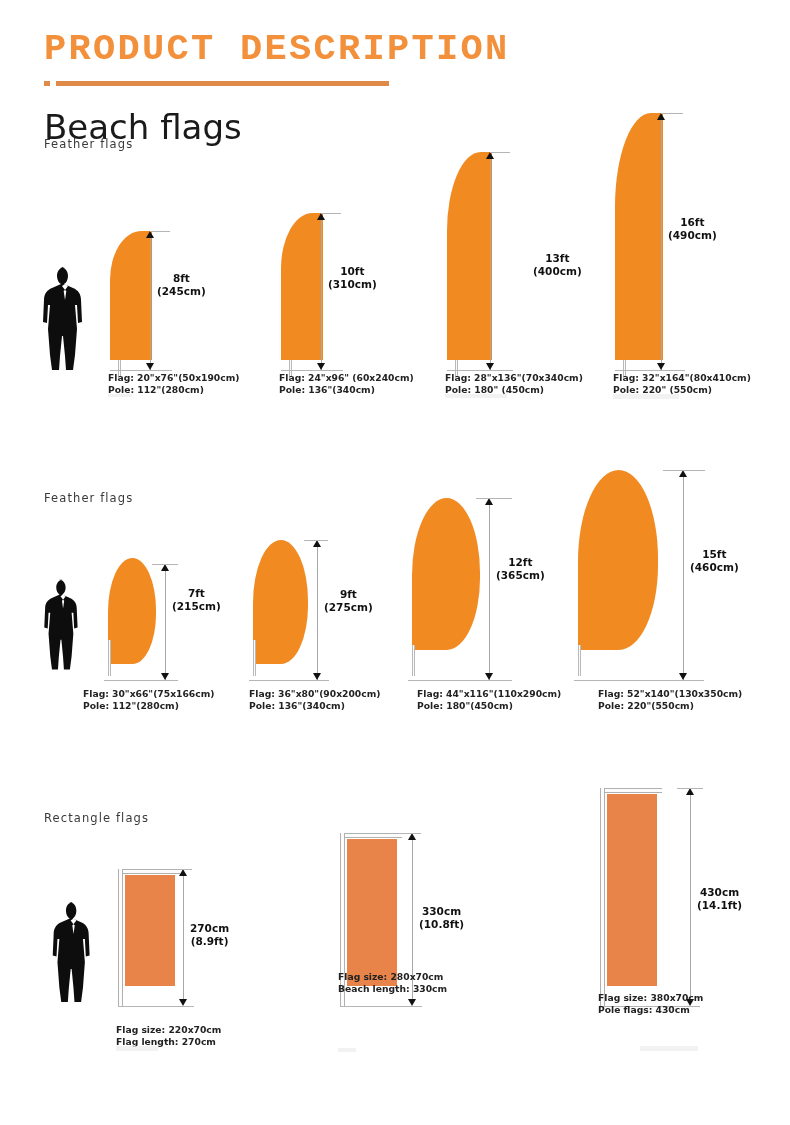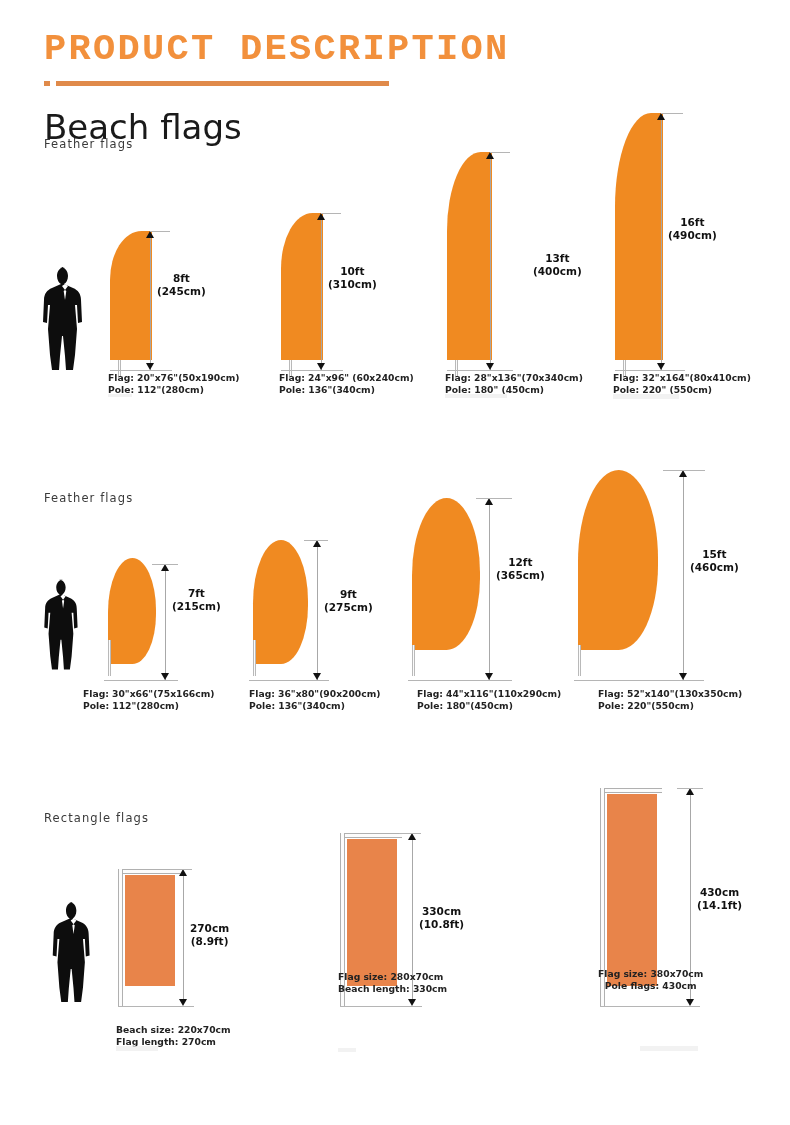--- a/index.html
+++ b/index.html
@@ -312,21 +312,21 @@
 <div class="dimline" style="left:183px; top:875px; height:129px;"></div>
 <div class="arrowhead up" style="left:179px; top:869px;"></div>
 <div class="arrowhead down" style="left:179px; top:999px;"></div>
 <div class="tick" style="left:170px; top:869px; width:22px;"></div>
 <div class="tick" style="left:118px; top:1006px; width:76px;"></div>
 <div class="dim" style="left:190px; top:922px;">
   <span>270cm</span><br>
   <span>(8.9ft)</span>
 </div>
 <div class="spec" style="left:116px; top:1024px;">
-  <span>Beach size: 220x70cm</span><br>
+  <span>Flag size: 220x70cm</span><br>
   <span>Flag length: 270cm</span>
 </div>
 <div class="smudge" style="left:116px; top:1046px; width:42px; height:5px;"></div>
 
 <div class="rect-frame" style="left:340px; top:833px; width:62px; height:173px;">
   <div class="hbar" style="width:62px;"></div>
   <div class="vbar"></div>
 </div>
 <div class="rect-panel" style="left:347px; top:839px; width:50px; height:147px;"></div>
 <div class="dimline" style="left:412px; top:839px; height:165px;"></div>
@@ -351,17 +351,17 @@
 <div class="rect-panel" style="left:607px; top:794px; width:50px; height:192px;"></div>
 <div class="dimline" style="left:690px; top:794px; height:210px;"></div>
 <div class="arrowhead up" style="left:686px; top:788px;"></div>
 <div class="arrowhead down" style="left:686px; top:999px;"></div>
 <div class="tick" style="left:677px; top:788px; width:26px;"></div>
 <div class="tick" style="left:600px; top:1006px; width:100px;"></div>
 <div class="dim" style="left:697px; top:886px;">
   <span>430cm</span><br>
   <span>(14.1ft)</span>
 </div>
-<div class="spec" style="left:598px; top:968px;text-align:center;">
+<div class="spec" style="left:598px; top:992px;">
   <span>Flag size: 380x70cm</span><br>
   <span>Pole flags: 430cm</span>
 </div>
 <div class="smudge" style="left:640px; top:1046px; width:58px; height:5px;"></div>
 
 </body></html>

